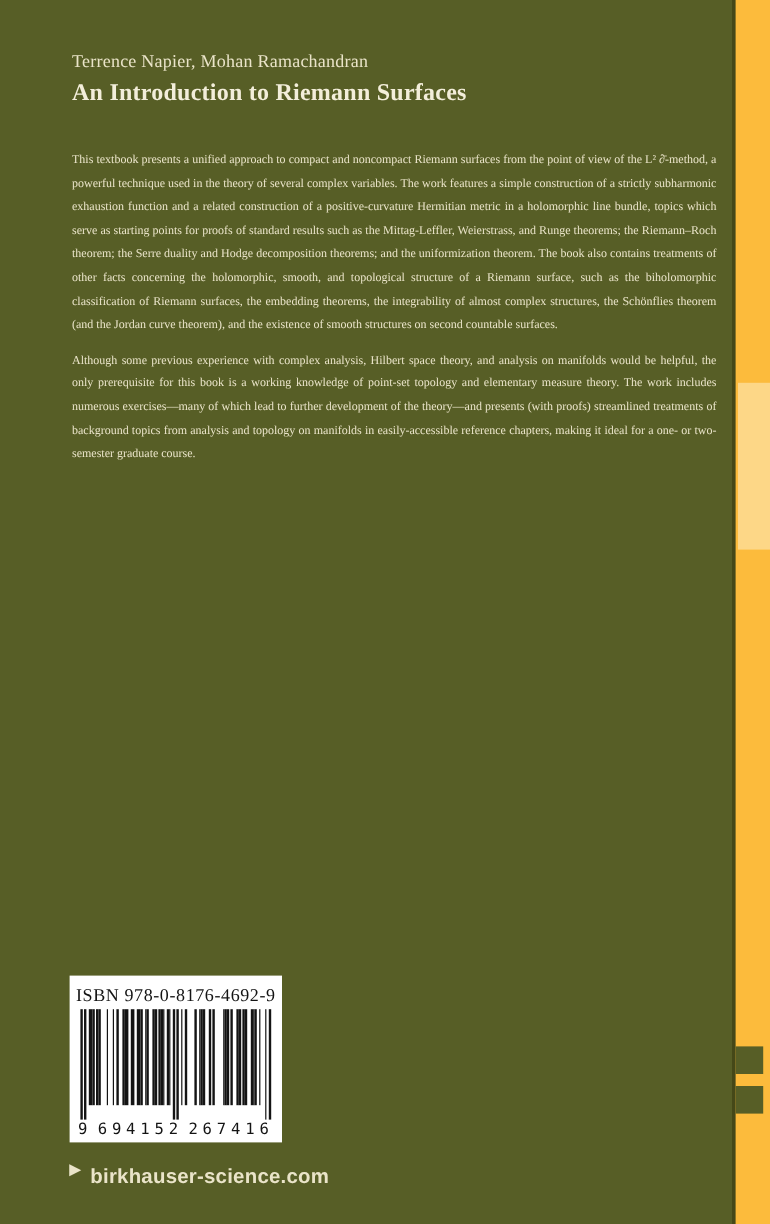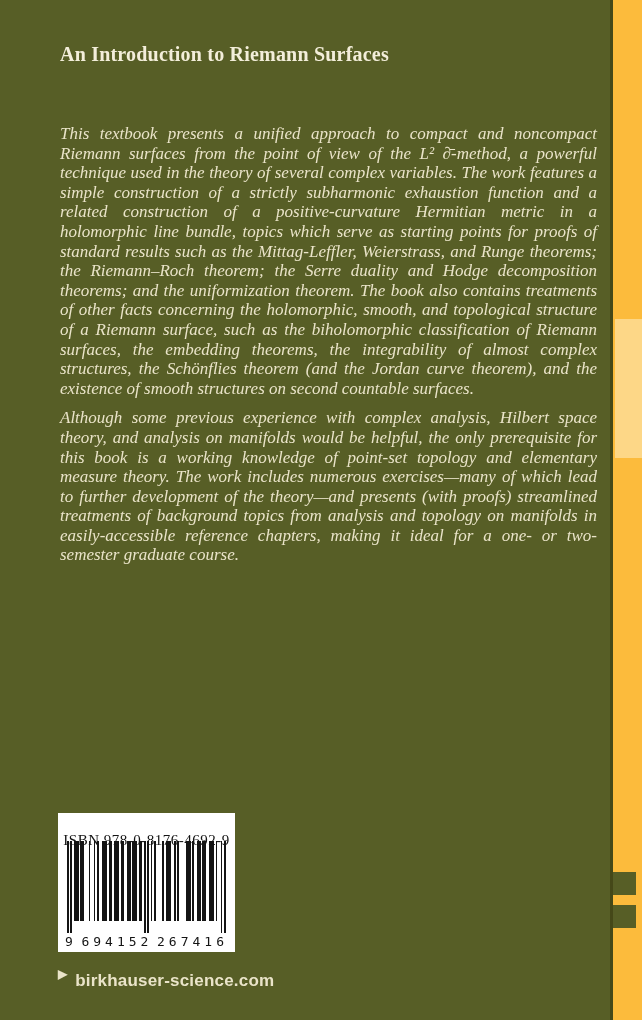--- a/index.html
+++ b/index.html
@@ -29,34 +29,33 @@
   .stripe-block.b2{top:905px;}
 
   
   .heading{position:absolute;left:60px;top:42px;width:536px;color:var(--text,#eae4c9);}
   .authors{font-size:15px;line-height:20px;margin:0 0 3px 0;letter-spacing:.2px;}
   .title{font-size:20px;line-height:25px;font-weight:bold;margin:0;color:var(--title,#f3eeda);letter-spacing:.2px;}
 
   
   .synopsis{position:absolute;left:60px;top:124px;width:537px;color:var(--text,#eae4c9);}
   .synopsis p{
-    font-size:17px;line-height:19.6px;text-align:justify;
+    font-size:10px;line-height:19.6px;text-align:justify;
     margin:0 0 10px 0;
-    font-style:italic;
   }
 
   
   .barcode-panel{
     position:absolute;left:58px;top:813px;width:177px;height:139px;
     background:var(--panel_bg,#ffffff);
   }
   .isbn-label{
     text-align:center;font-family:"Liberation Serif",serif;
     font-size:15px;letter-spacing:.5px;color:var(--ink,#141414);
-    padding-top:19px;
+    padding-top:9px;
   }
   .barcode{
     position:absolute;left:9px;right:9px;top:28px;height:96px;
     display:flex;align-items:flex-start;
   }
   .module{flex:1 1 0;height:80px;}
   .module.black{background:var(--ink,#141414);}
   .module.tall{height:92px;}
   .barcode-digits{
     position:absolute;left:7px;right:7px;bottom:3px;
@@ -81,20 +80,21 @@
 
 <div class="cover">
 
   <div class="stripe">
     <div class="stripe-light"></div>
     <div class="stripe-block b1"></div>
     <div class="stripe-block b2"></div>
   </div>
 
   <div class="heading">
+    <p class="authors">Terrence Napier, Mohan Ramachandran</p>
     <h1 class="title">An Introduction to Riemann Surfaces</h1>
   </div>
 
   <div class="synopsis">
     <p>This textbook presents a unified approach to compact and noncompact Riemann surfaces from the point of view of the L² ∂̄-method, a powerful technique used in the theory of several complex variables.  The work features a simple construction of a strictly subharmonic exhaustion function and a related construction of a positive-curvature Hermitian metric in a holomorphic line bundle, topics which serve as starting points for proofs of standard results such as the Mittag-Leffler, Weierstrass, and Runge theorems; the Riemann–Roch theorem; the Serre duality and Hodge decomposition theorems; and the uniformization theorem. The book also contains treatments of other facts concerning the holomorphic, smooth, and topological structure of a Riemann surface, such as the biholomorphic classification of Riemann surfaces, the embedding theorems, the integrability of almost complex structures, the Schönflies theorem (and the Jordan curve theorem), and the existence of smooth structures on second countable surfaces.</p>
     <p>Although some previous experience with complex analysis, Hilbert space theory, and analysis on manifolds would be helpful, the only prerequisite for this book is a working knowledge of point-set topology and elementary measure theory. The work includes numerous exercises—many of which lead to further development of the theory—and presents (with proofs) streamlined treatments of background topics from analysis and topology on manifolds in easily-accessible reference chapters, making it ideal for a one- or two-semester graduate course.</p>
   </div>
 
   <div class="barcode-panel">
     <div class="isbn-label">ISBN 978-0-8176-4692-9</div>

